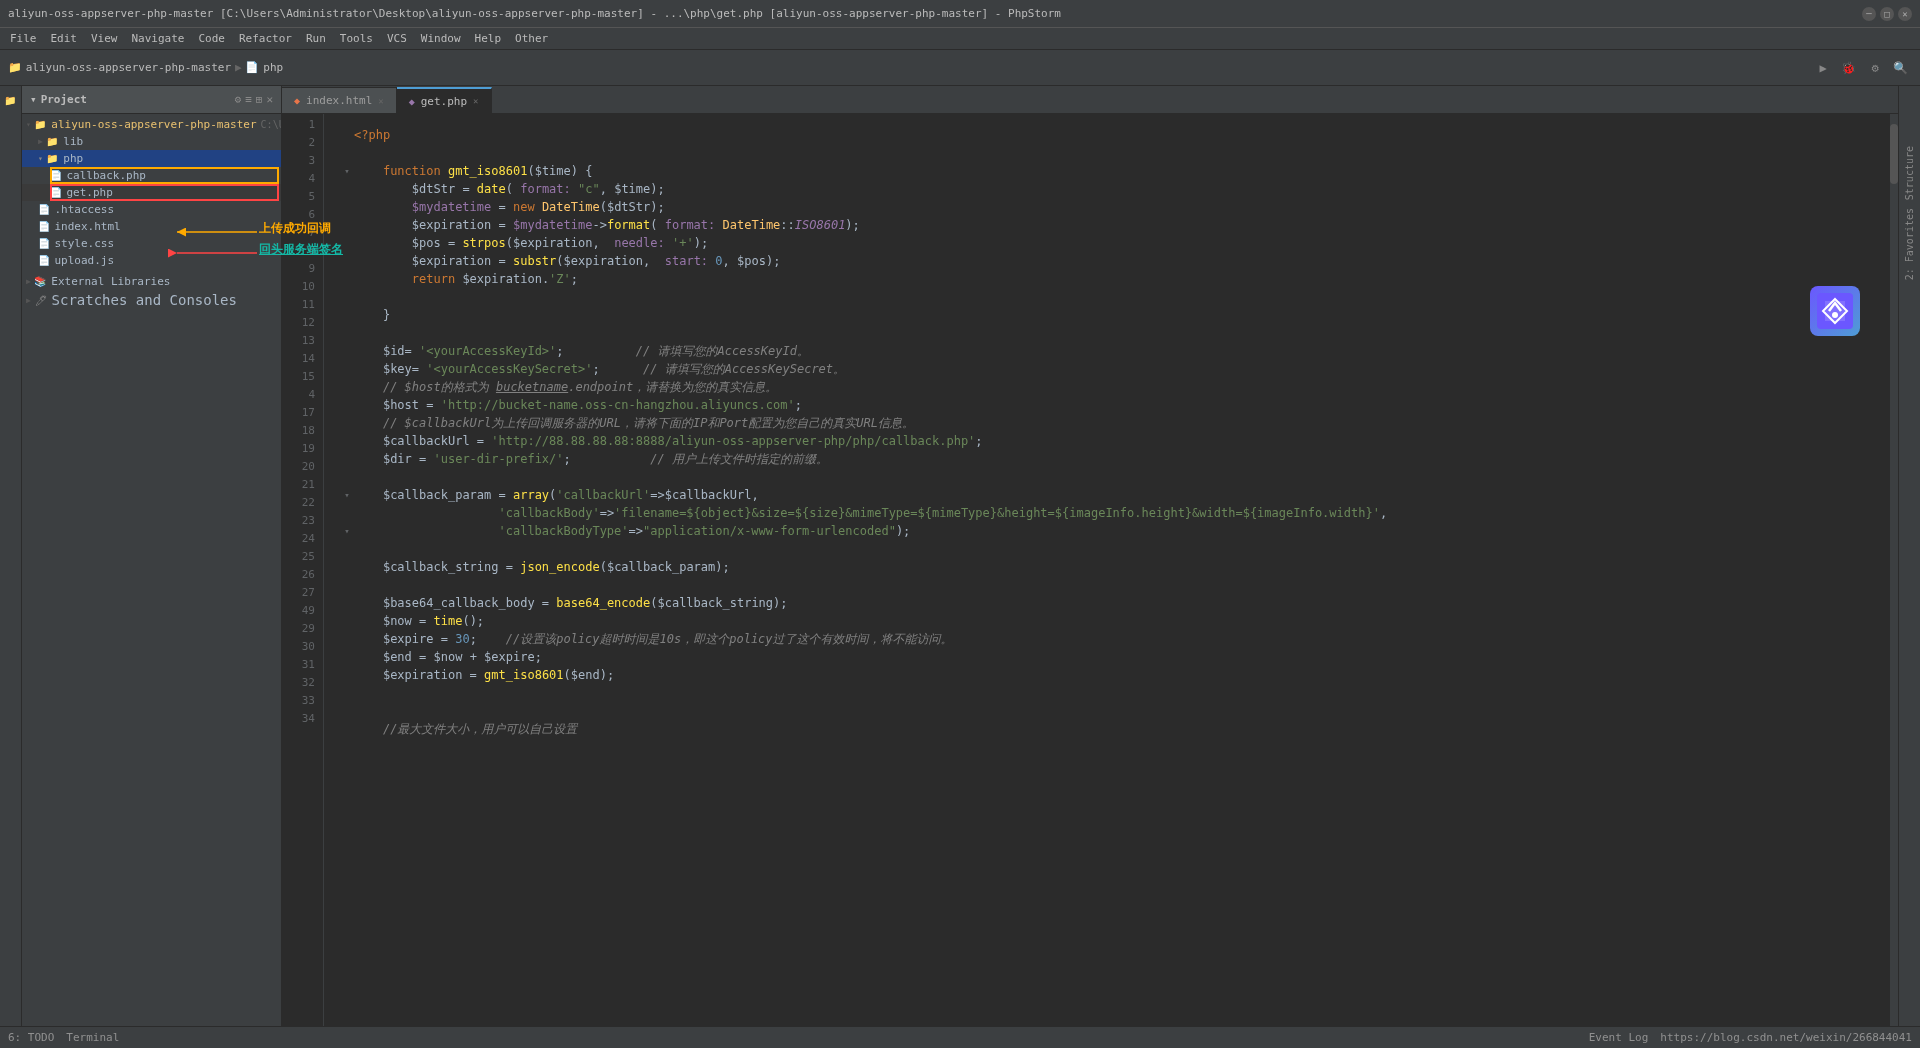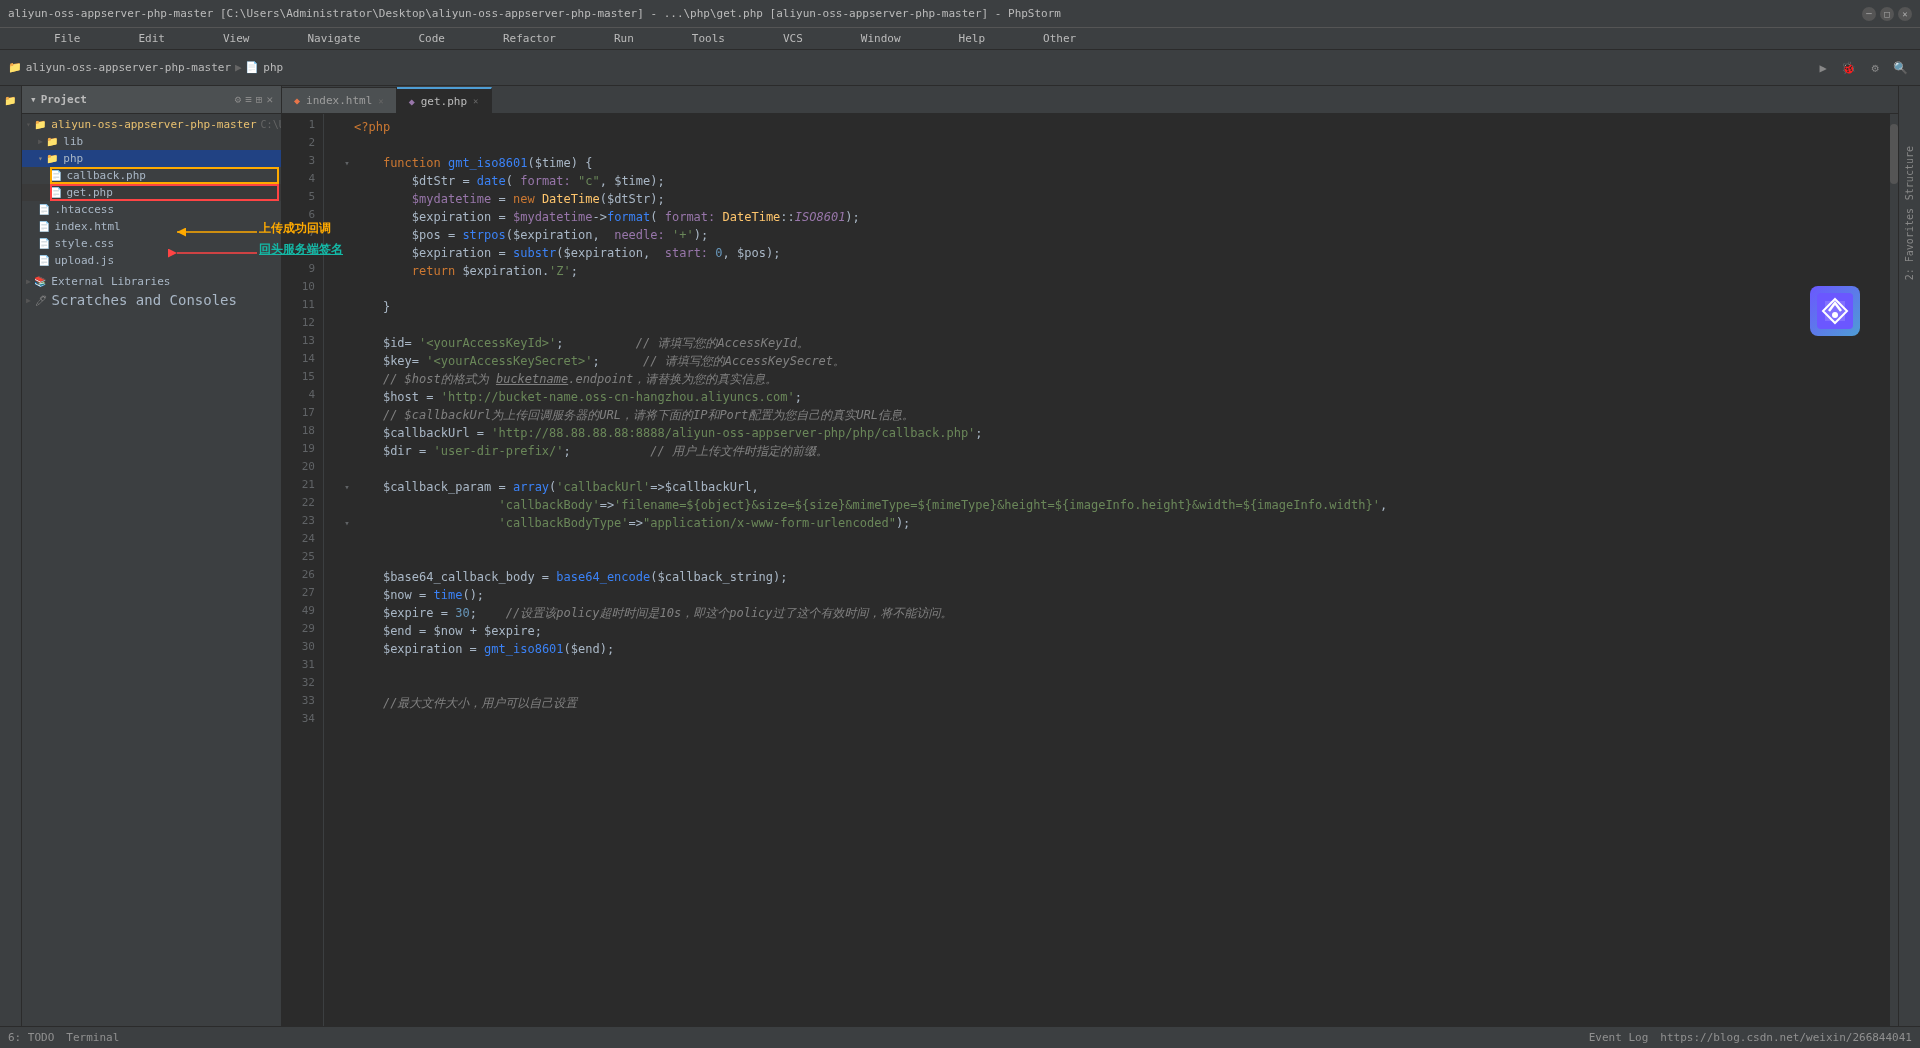--- a/index.html
+++ b/index.html
@@ -49,21 +49,20 @@
       align-items: center;
       padding: 0 4px;
       border-bottom: 1px solid #2b2b2b;
       gap: 2px;
     }
     .menu-item {
       padding: 2px 6px;
       color: #bbb;
       font-size: 11px;
       cursor: pointer;
-      margin-left: 44px;
     }
 
     
     #toolbar {
       background: #3c3f41;
       height: 36px;
       display: flex;
       align-items: center;
       padding: 0 8px;
       border-bottom: 1px solid #2b2b2b;
@@ -203,21 +202,21 @@
       font-size: 11px;
       line-height: 18px;
       padding-right: 8px;
       padding-top: 2px;
       user-select: none;
       border-right: 1px solid #3c3f41;
       overflow: hidden;
     }
     #code-view {
       flex: 1;
-      padding: 4px 0 0 16px;
+      padding: 12px 0 0 16px;
       overflow: auto;
       line-height: 18px;
       font-size: 12px;
     }
     .code-line {
       display: flex;
       align-items: flex-start;
       min-height: 18px;
       position: relative;
     }
@@ -229,21 +228,21 @@
       text-align: center;
       cursor: pointer;
     }
     .code-text {
       flex: 1;
       white-space: pre;
     }
 
     
     .kw { color: #cc7832; } 
-    .fn { color: #3b82f6; } 
+    .fn { color: #fde047; } 
     .str { color: #6a8759; } 
     .var { color: #a9b7c6; } 
     .var2 { color: #9876aa; } 
     .num { color: #6897bb; } 
     .comment { color: #808080; font-style: italic; }
     .php-tag { color: #cc7832; }
     .class-name { color: #ffc66d; }
     .named-param { color: #9876aa; }
     .const { color: #9876aa; }
 
@@ -652,20 +651,24 @@
           <div class="code-line">
             <span class="fold-gutter" style="color:#606366;">▾</span>
             <span class="code-text">                    <span class="str">'callbackBodyType'</span>=&gt;<span class="str">"application/x-www-form-urlencoded"</span>);</span>
           </div>
 
           <div class="code-line">
             <span class="fold-gutter"></span>
             <span class="code-text"> </span>
           </div>
 
+          <div class="code-line">
+            <span class="fold-gutter"></span>
+            <span class="code-text">    <span class="var">$callback_string</span> = <span class="fn">json_encode</span>(<span class="var">$callback_param</span>);</span>
+          </div>
 
           <div class="code-line">
             <span class="fold-gutter"></span>
             <span class="code-text"> </span>
           </div>
 
           <div class="code-line">
             <span class="fold-gutter"></span>
             <span class="code-text">    <span class="var">$base64_callback_body</span> = <span class="fn">base64_encode</span>(<span class="var">$callback_string</span>);</span>
           </div>

